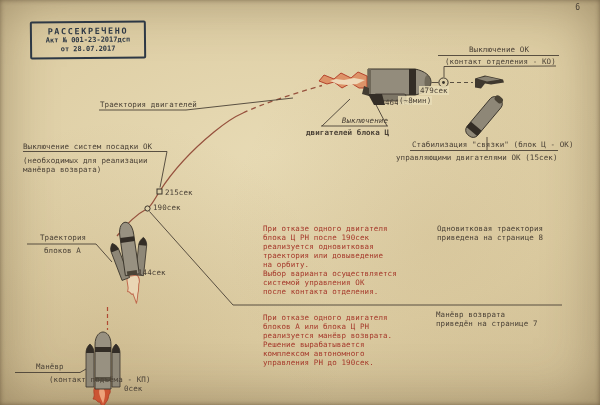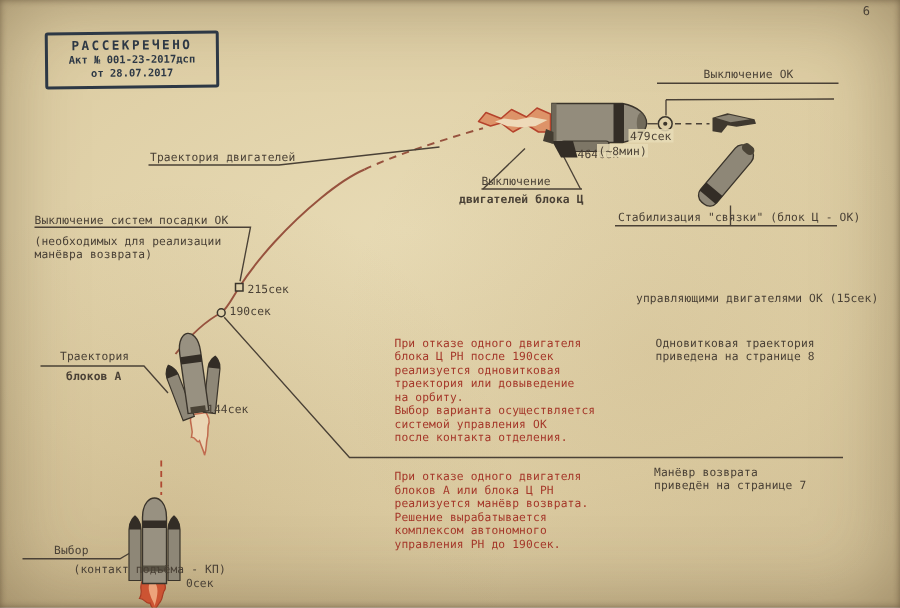--- a/index.html
+++ b/index.html
@@ -32,21 +32,21 @@
   .pagenum{position:absolute;right:20px;top:3px;font-size:8px;color:#4a4136;}
   .stamp{
     position:absolute;left:30px;top:21px;width:104px;
     border:2px solid #2d3845;border-radius:2px;
     padding:3px 4px;text-align:center;color:#2d3845;
     transform:rotate(-.6deg);
   }
   .stamp .s1{font-size:8.5px;font-weight:bold;letter-spacing:1.6px;line-height:10px;}
   .stamp .s2{font-size:7px;font-weight:bold;line-height:9px;}
   .halo{background:rgba(232,220,182,.85);padding:0 1px;}
-  .ctr{text-align:left;}
+  .ctr{text-align:right;font-style:italic;}
 </style>
 </head>
 <body>
 
 <div class="page">
 
   <svg width="600" height="405" viewBox="0 0 600 405">
 
     <path d="M 117 236 C 128 222 137 214 147.5 208.5 C 151.5 206 155.5 197.5 159.5 191.5 C 172 172 192 150 214 132 C 228 120.5 236 116 243 113" fill="none" stroke="#97523e" stroke-width="1.3"></path>
     <path d="M 243 113 C 262 104 292 94 322 85.5" fill="none" stroke="#97523e" stroke-width="1.3" stroke-dasharray="5 4"></path>
@@ -138,31 +138,32 @@
     <div class="s2">от 28.07.2017</div>
   </div>
 
   <div class="lbl" style="left:100px;top:100px;">Траектория двигателей</div>
 
   <div class="lbl" style="left:23px;top:142px;">Выключение систем посадки ОК</div>
   <div class="lbl" style="left:23px;top:156px;">(необходимых для реализации</div>
   <div class="lbl" style="left:23px;top:165px;">манёвра возврата)</div>
 
   <div class="lbl" style="left:40px;top:233px;">Траектория</div>
-  <div class="lbl" style="left:44px;top:246px;font-weight:bold;">блоков А</div>
+  <div class="lbl" style="left:44px;top:246px;">блоков А</div>
 
   <div class="lbl ctr" style="left:321px;top:116px;width:67px;">Выключение</div>
   <div class="lbl" style="left:306px;top:128px;font-weight:bold;">двигателей блока Ц</div>
 
   <div class="lbl" style="left:469px;top:45px;">Выключение ОК</div>
+  <div class="lbl" style="left:445px;top:57px;">(контакт отделения - КО)</div>
 
   <div class="lbl" style="left:412px;top:140px;">Стабилизация "связки" (блок Ц - ОК)</div>
-  <div class="lbl" style="left:424px;top:153px;margin-top:41px;">управляющими двигателями ОК (15сек)</div>
+  <div class="lbl" style="left:396px;top:153px;">управляющими двигателями ОК (15сек)</div>
 
-  <div class="lbl" style="left:36px;top:362px;">Выбор</div>
+  <div class="lbl" style="left:36px;top:362px;">Манёвр</div>
   <div class="lbl" style="left:15px;top:375px;margin-left:34px;">(контакт подъёма - КП)</div>
 
   <div class="lbl" style="left:124px;top:384px;">0сек</div>
   <div class="lbl" style="left:138px;top:268px;">144сек</div>
   <div class="lbl" style="left:153px;top:203px;">190сек</div>
   <div class="lbl" style="left:165px;top:188px;">215сек</div>
   <div class="lbl" style="left:385px;top:98px;">464сек</div>
   <div class="lbl halo" style="left:419px;top:86px;">479сек</div>
   <div class="lbl halo" style="left:398px;top:96px;">(~8мин)</div>
 

